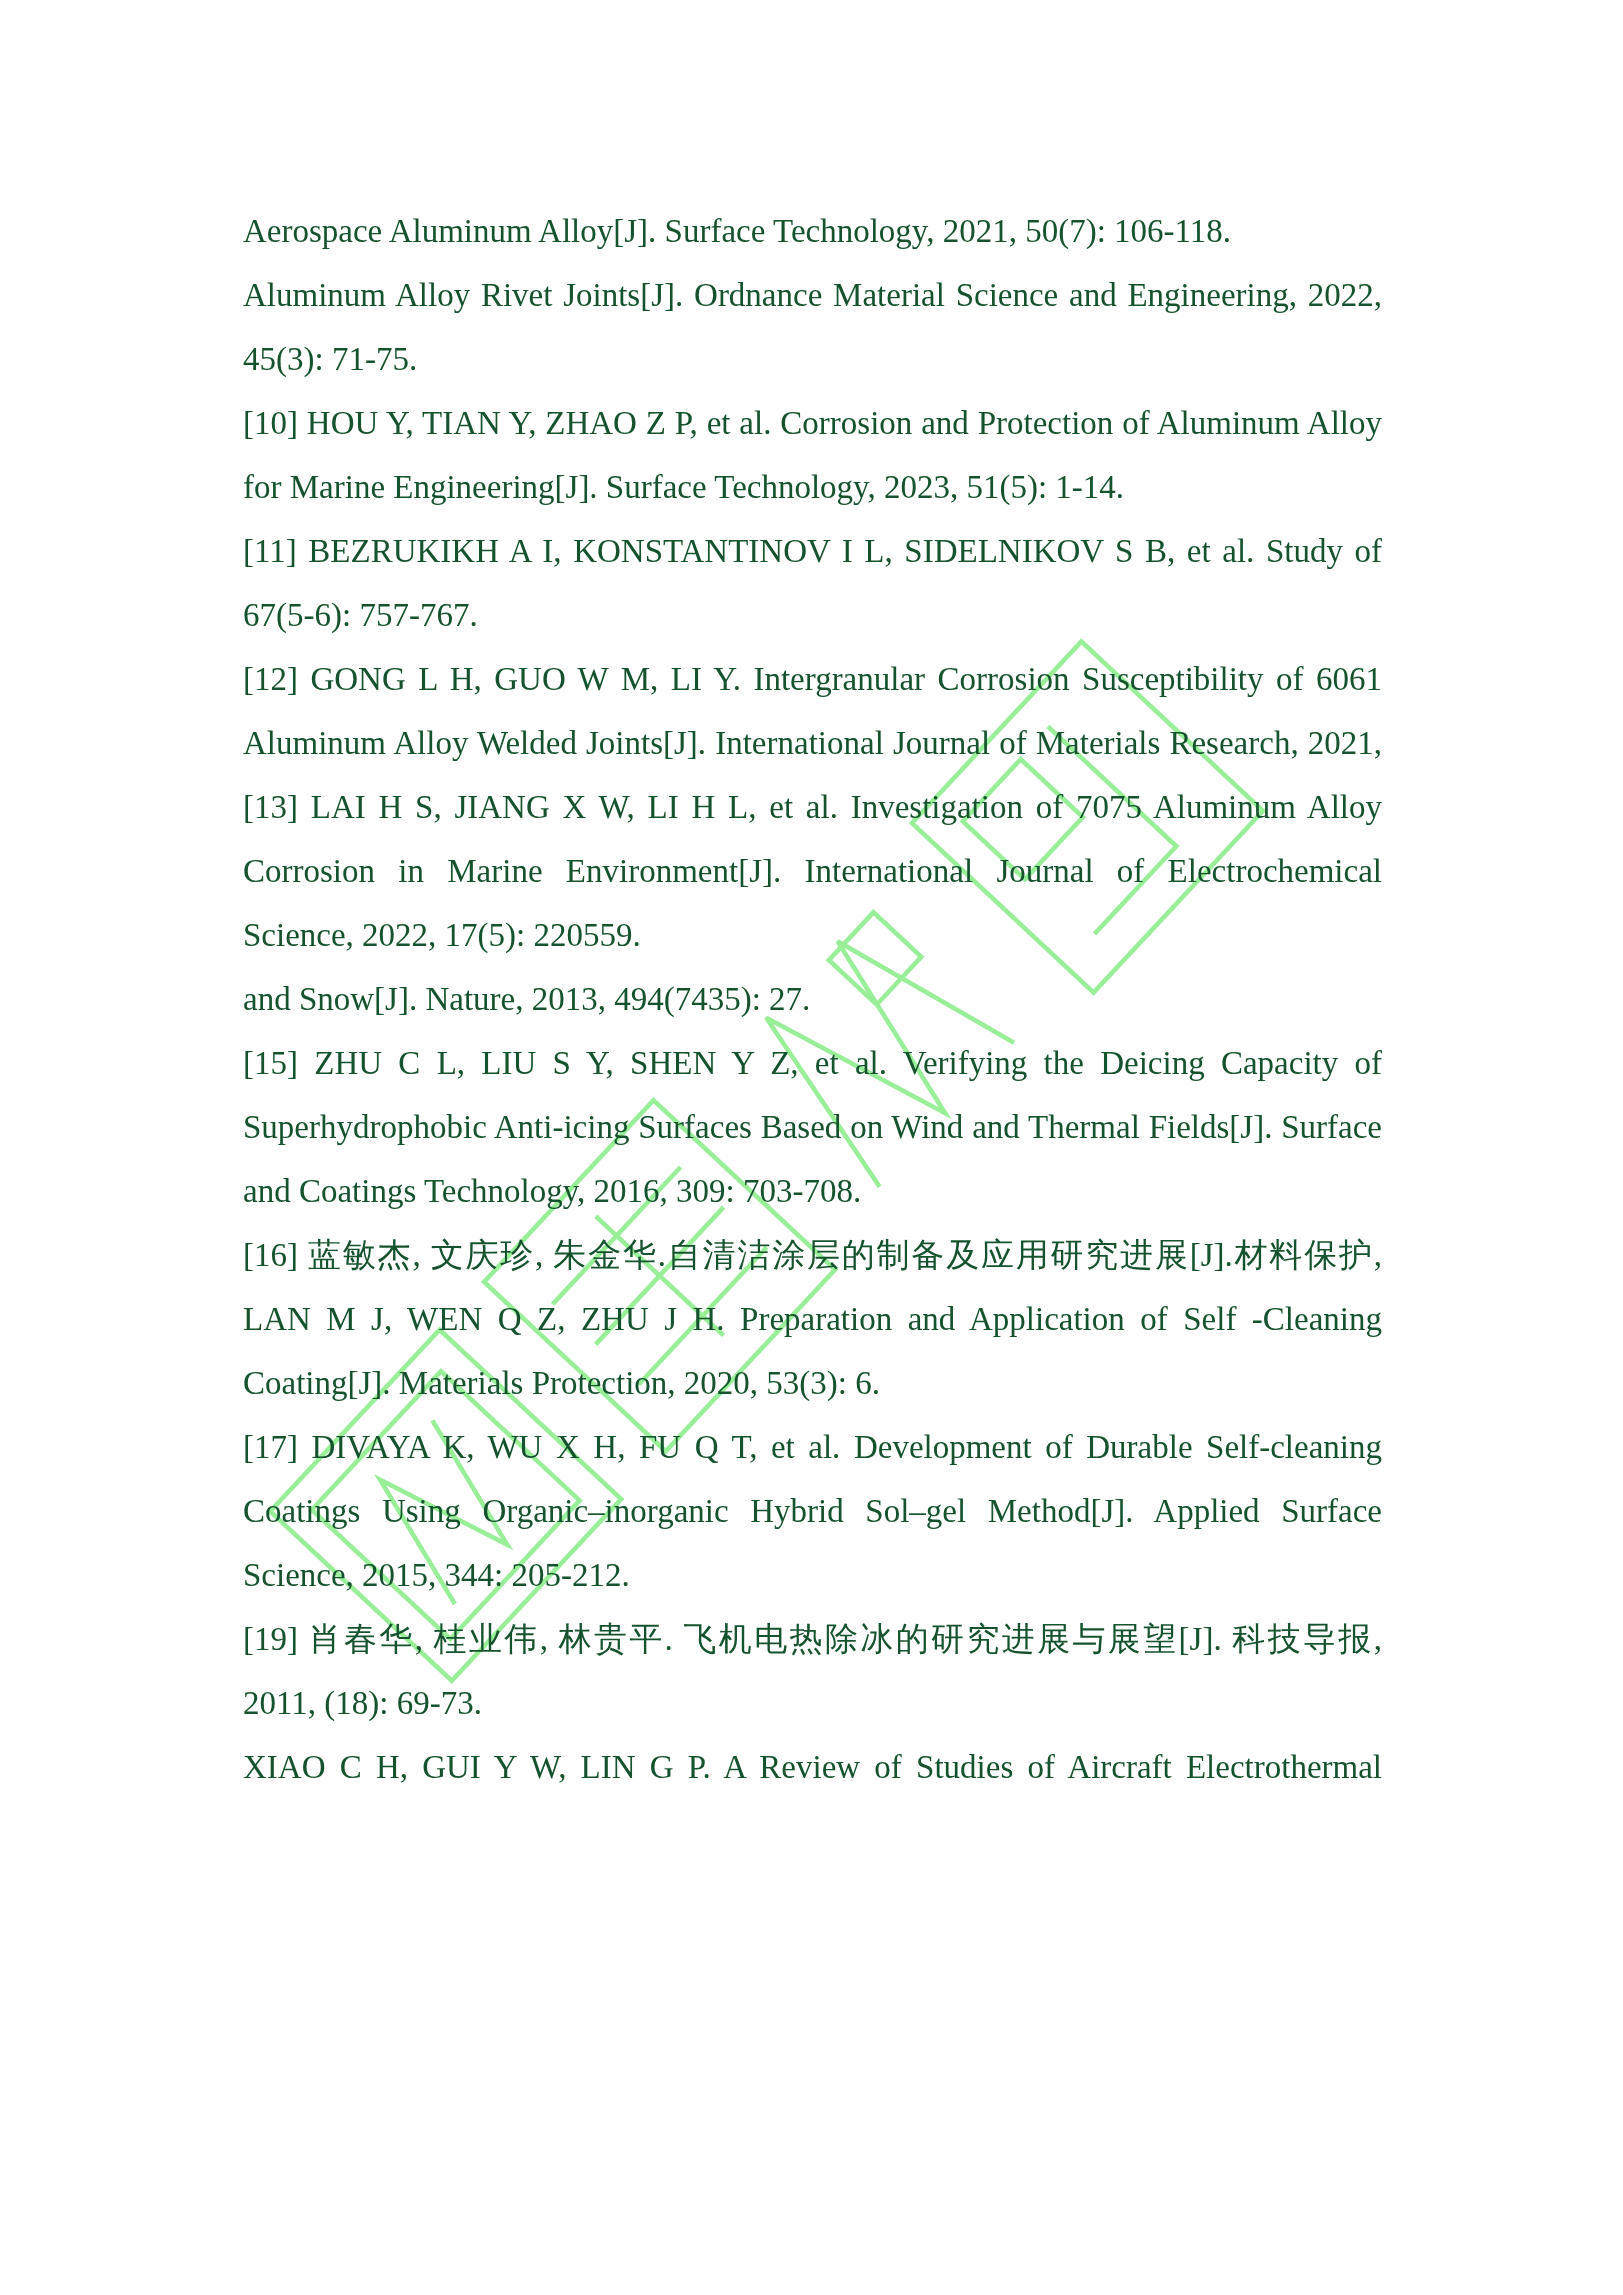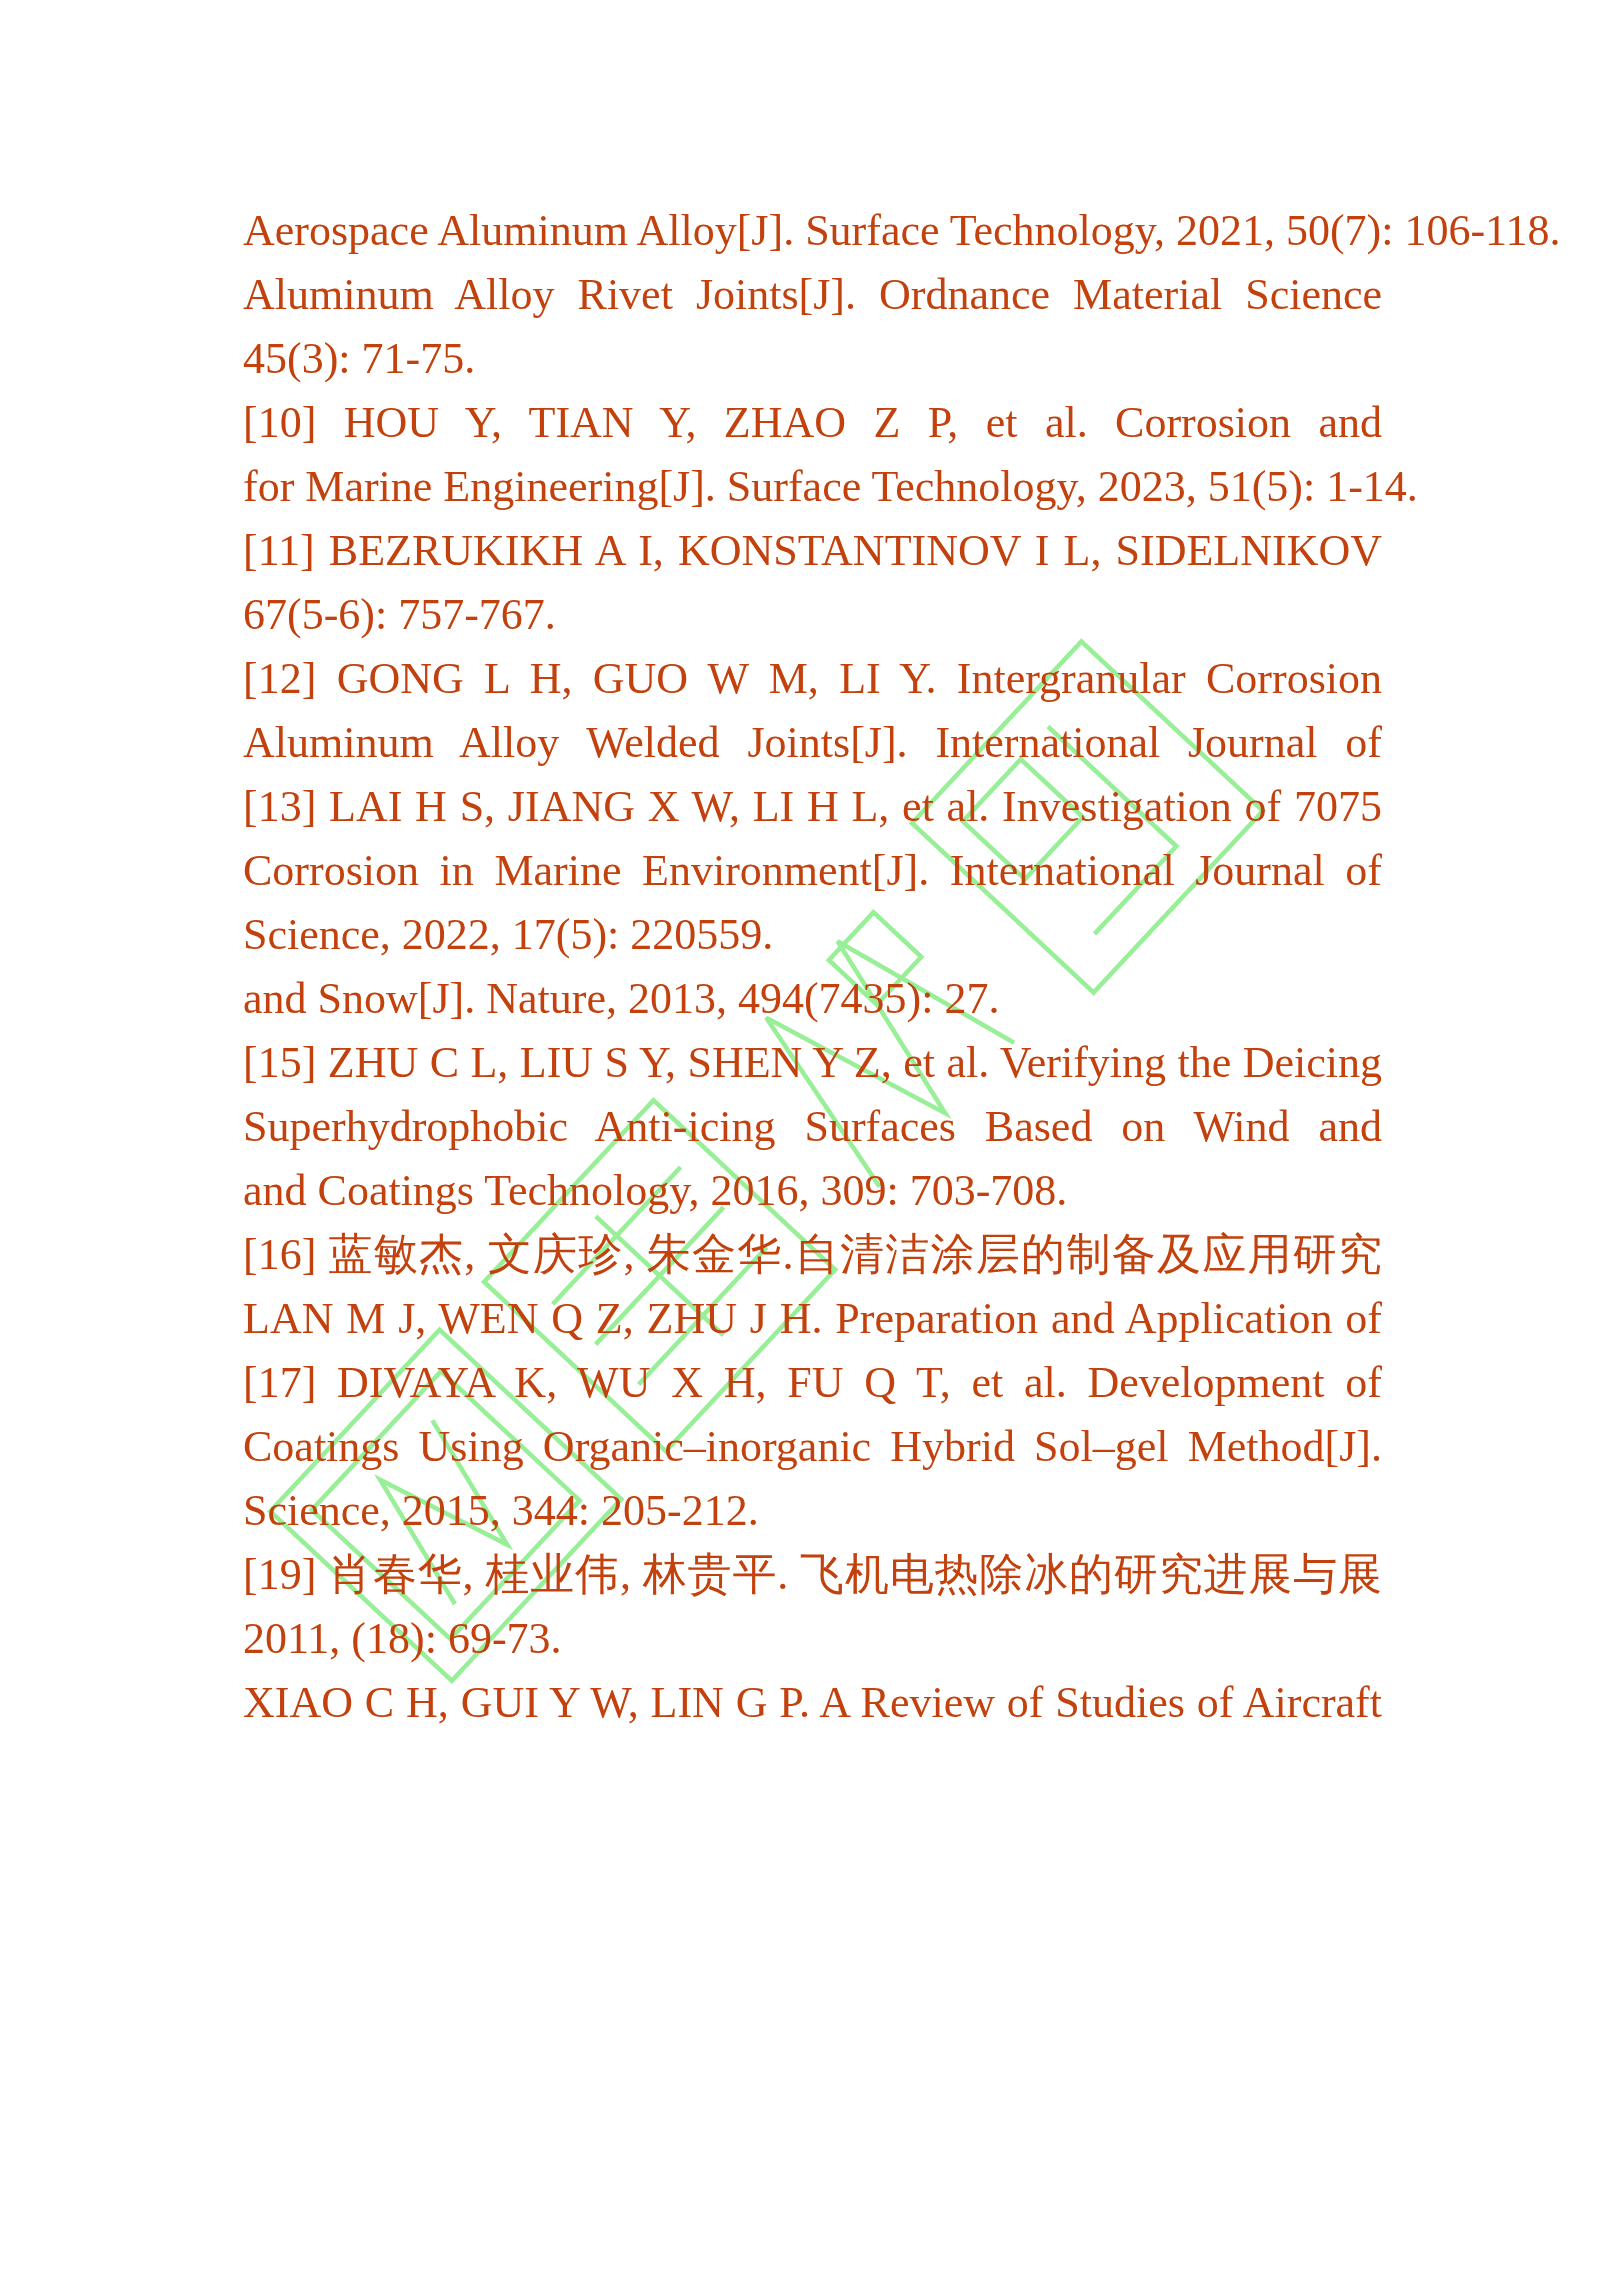--- a/index.html
+++ b/index.html
@@ -29,25 +29,25 @@
   .watermark svg { display: block; }
   
   .refs {
     position: absolute;
     left: 243px;
     top: 199px;
     width: 1139px;
     color: #000000;
   }
   .ln {
-    font-size: 44px;
+    font-size: 33px;
     height: 64px;
     line-height: 64px;
     white-space: nowrap;
-    color: #c2410c;
+    color: #14532d;
   }
   .ln.j {
     white-space: normal;
     text-align: justify;
     text-align-last: justify;
     overflow: hidden;
   }
 </style>
 </head>
 <body>
@@ -91,20 +91,21 @@
     <div class="ln j">Aluminum Alloy Welded Joints[J]. International Journal of Materials Research, 2021,</div>
     <div class="ln j">[13] LAI H S, JIANG X W, LI H L, et al. Investigation of 7075 Aluminum Alloy</div>
     <div class="ln j">Corrosion in Marine Environment[J]. International Journal of Electrochemical</div>
     <div class="ln">Science, 2022, 17(5): 220559.</div>
     <div class="ln">and Snow[J]. Nature, 2013, 494(7435): 27.</div>
     <div class="ln j">[15] ZHU C L, LIU S Y, SHEN Y Z, et al. Verifying the Deicing Capacity of</div>
     <div class="ln j">Superhydrophobic Anti-icing Surfaces Based on Wind and Thermal Fields[J]. Surface</div>
     <div class="ln">and Coatings Technology, 2016, 309: 703-708.</div>
     <div class="ln j">[16] 蓝敏杰, 文庆珍, 朱金华.自清洁涂层的制备及应用研究进展[J].材料保护,</div>
     <div class="ln j">LAN M J, WEN Q Z, ZHU J H. Preparation and Application of Self -Cleaning</div>
+    <div class="ln">Coating[J]. Materials Protection, 2020, 53(3): 6.</div>
     <div class="ln j">[17] DIVAYA K, WU X H, FU Q T, et al. Development of Durable Self-cleaning</div>
     <div class="ln j">Coatings Using Organic–inorganic Hybrid Sol–gel Method[J]. Applied Surface</div>
     <div class="ln">Science, 2015, 344: 205-212.</div>
     <div class="ln j">[19] 肖春华, 桂业伟, 林贵平. 飞机电热除冰的研究进展与展望[J]. 科技导报,</div>
     <div class="ln">2011, (18): 69-73.</div>
     <div class="ln j">XIAO C H, GUI Y W, LIN G P. A Review of Studies of Aircraft Electrothermal</div>
   </div>
 
 </div>
 

